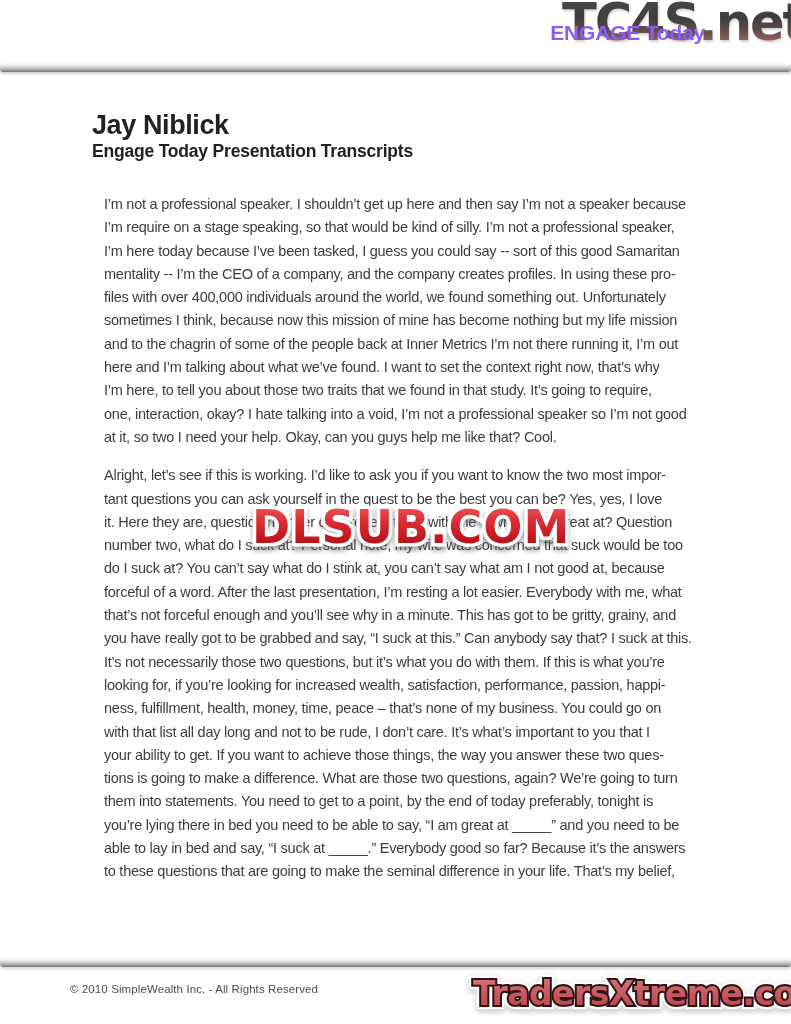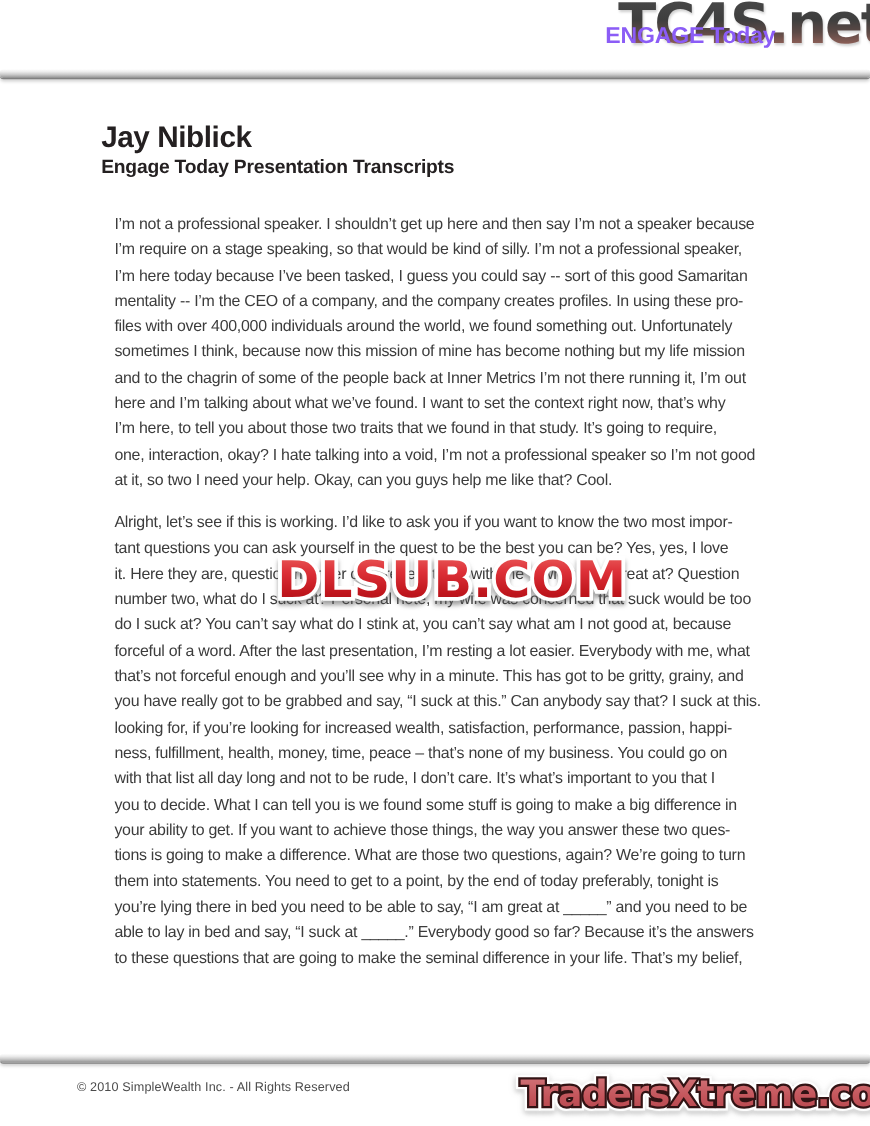--- a/index.html
+++ b/index.html
@@ -128,24 +128,24 @@
       </div>
     <div class="paragraph">
         <div class="tline">Alright, let’s see if this is working. I’d like to ask you if you want to know the two most impor-</div>
         <div class="tline">tant questions you can ask yourself in the quest to be the best you can be? Yes, yes, I love</div>
         <div class="tline">it. Here they are, question number one, repeat them with me -- what am I great at? Question</div>
         <div class="tline">number two, what do I suck at? Personal note, my wife was concerned that suck would be too</div>
         <div class="tline">do I suck at? You can’t say what do I stink at, you can’t say what am I not good at, because</div>
         <div class="tline">forceful of a word. After the last presentation, I’m resting a lot easier. Everybody with me, what</div>
         <div class="tline">that’s not forceful enough and you’ll see why in a minute. This has got to be gritty, grainy, and</div>
         <div class="tline">you have really got to be grabbed and say, “I suck at this.” Can anybody say that? I suck at this.</div>
+        <div class="tline">It’s not necessarily those two questions, but it’s what you do with them. If this is what you’re</div>
         <div class="tline">looking for, if you’re looking for increased wealth, satisfaction, performance, passion, happi-</div>
         <div class="tline">ness, fulfillment, health, money, time, peace – that’s none of my business. You could go on</div>
         <div class="tline">with that list all day long and not to be rude, I don’t care. It’s what’s important to you that I</div>
-        <div class="tline">you to decide. What I can tell you is we found some stuff is going to make a big difference in</div>
         <div class="tline">your ability to get. If you want to achieve those things, the way you answer these two ques-</div>
         <div class="tline">tions is going to make a difference. What are those two questions, again? We’re going to turn</div>
         <div class="tline">them into statements. You need to get to a point, by the end of today preferably, tonight is</div>
         <div class="tline">you’re lying there in bed you need to be able to say, “I am great at _____” and you need to be</div>
         <div class="tline">able to lay in bed and say, “I suck at _____.” Everybody good so far? Because it’s the answers</div>
         <div class="tline">to these questions that are going to make the seminal difference in your life. That’s my belief,</div>
       </div>
   </div>
 
   <div class="wm-center">

